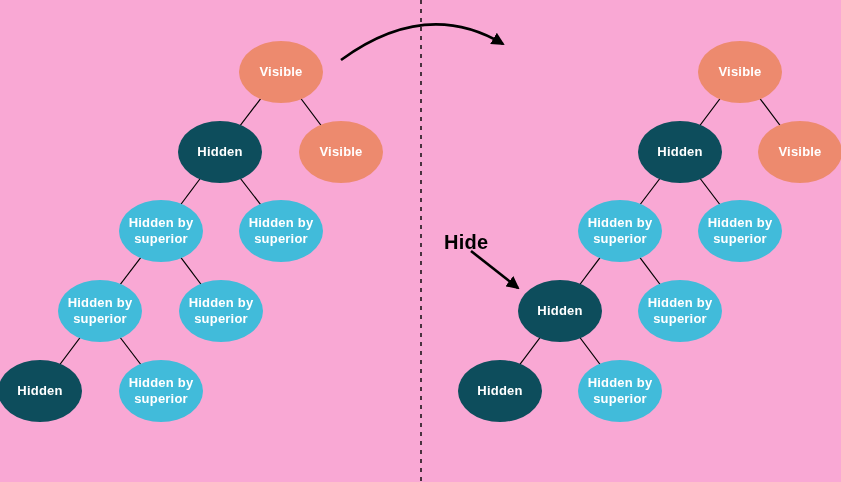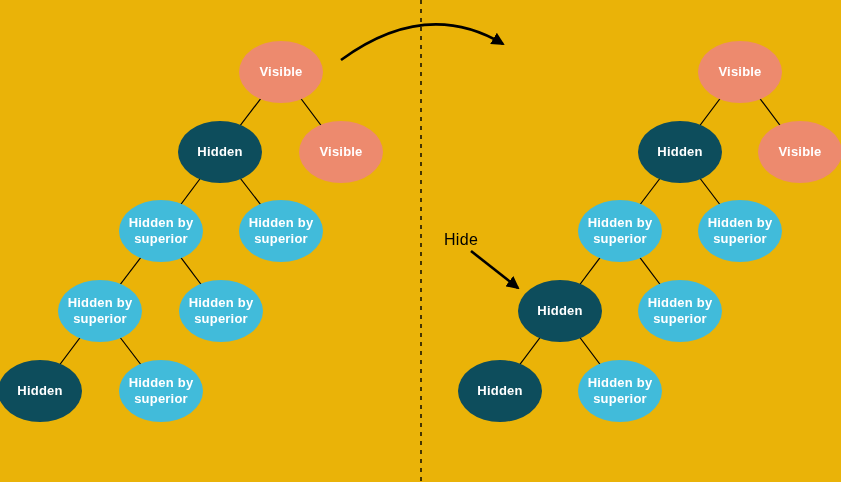--- a/index.html
+++ b/index.html
@@ -1,42 +1,42 @@
 <!DOCTYPE html>
 <html><head>
 <meta charset="utf-8">
 <style>
   html,body{margin:0;padding:0;background:#ffffff;}
   .canvas{
     position:relative;
     width:841px;height:482px;
     overflow:hidden;
-    background:#eab308;
+    background:#f9a8d4;
     font-family:"Liberation Sans", sans-serif;
   }
   .layer{position:absolute;left:0;top:0;}
   .node{
     position:absolute;
     width:84px;height:62px;
     border-radius:50%;
     display:flex;align-items:center;justify-content:center;
     text-align:center;
     color:#ffffff;
     font-size:13px;
     font-weight:600;
     line-height:1.25;
     padding:0 6px;
     box-sizing:border-box;
     letter-spacing:0.2px;
   }
   .annotation{
     position:absolute;
     color:#000000;
-    font-size:16px;
-    font-weight:400;
+    font-size:20px;
+    font-weight:700;
     letter-spacing:0.3px;
     text-align:right;
   }
 </style>
 </head>
 <body>
 
 <div class="canvas">
 
   <svg class="layer" width="841" height="482" viewBox="0 0 841 482">

